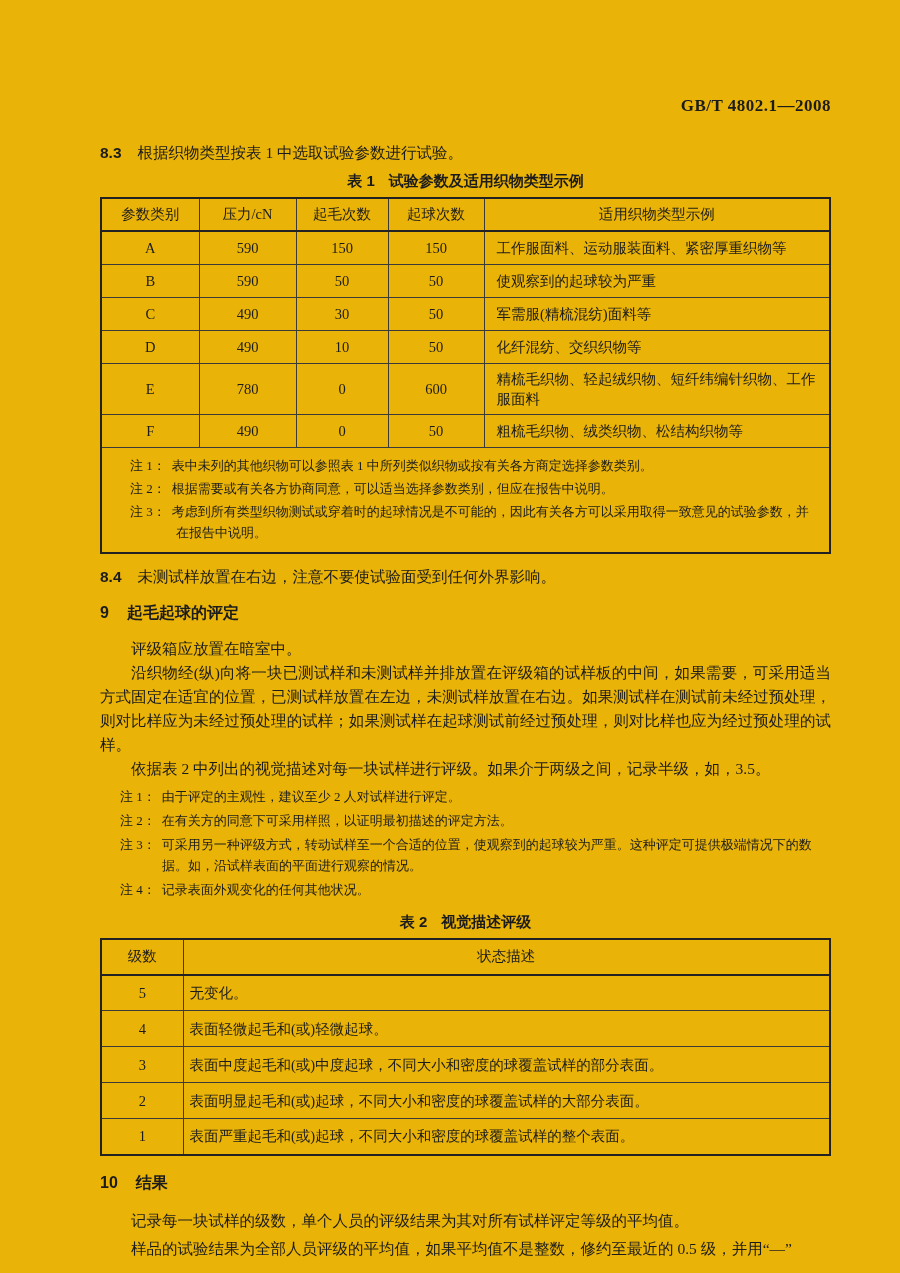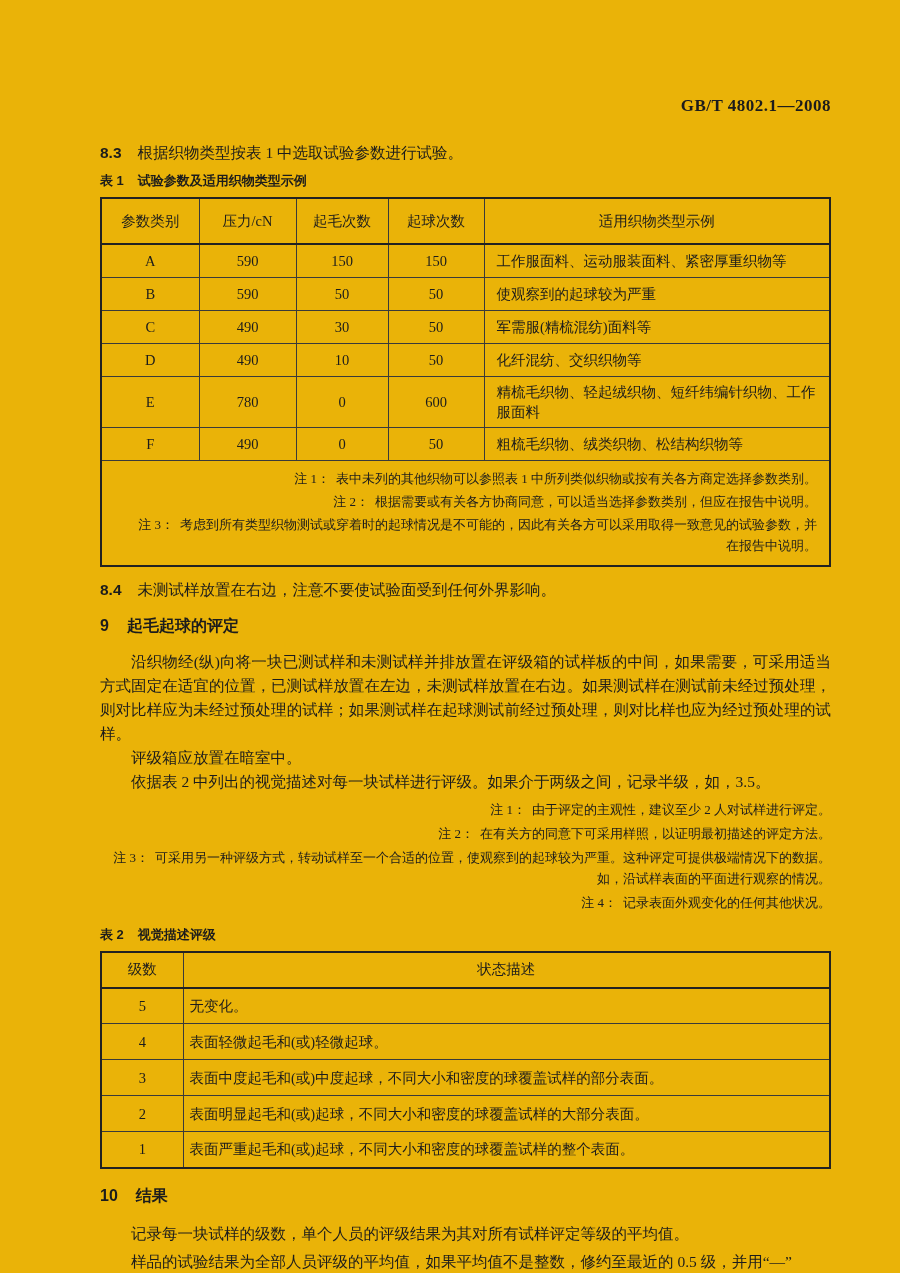--- a/index.html
+++ b/index.html
@@ -25,39 +25,40 @@
     font-size:15.5px;
     line-height:22px;
   }
   .clause-num {
     font-family:"Liberation Sans","DejaVu Sans",sans-serif;
     font-weight:bold;
     margin-right:16px;
   }
   .table-title {
     margin-top:7px;
+    text-align:center;
     font-family:"Liberation Sans","DejaVu Sans",sans-serif;
     font-weight:bold;
-    font-size:13px;
+    font-size:15px;
     line-height:20px;
   }
   .table-title .t-label { margin-right:14px; }
   table {
     width:100%;
     border-collapse:collapse;
     margin-top:6px;
     font-size:14.5px;
     color:#1c1c1c;
   }
   table, tr, td, th { border:1px solid #3a3a3a; }
   table { border:2px solid #222; }
   thead th {
     border-bottom:2px solid #222;
     font-weight:normal;
-    height:46px;
+    height:33px;
     text-align:center;
     padding:4px 6px;
   }
   td {
     height:33px;
     text-align:center;
     padding:5px 6px;
     line-height:20px;
   }
   td.fabric { text-align:left; padding-left:12px; padding-right:10px; }
@@ -68,42 +69,41 @@
   .notes-cell {
     text-align:left !important;
     padding:7px 12px 9px 28px !important;
     font-size:13px;
     line-height:21px;
   }
   .note {
     padding-left:46px;
     text-indent:-46px;
     margin-bottom:2px;
-    text-align:right;
   }
   .note:last-child { margin-bottom:0; }
   .note-label { margin-right:6px; }
   .section-heading {
     margin-top:14px;
     font-family:"Liberation Sans","DejaVu Sans",sans-serif;
     font-weight:bold;
     font-size:16px;
     line-height:22px;
   }
   .section-heading .clause-num { margin-right:18px; }
   .body-para {
     font-size:15.5px;
     line-height:24px;
     text-indent:2em;
     text-align:justify;
   }
   .para-group { margin-top:13px; }
   .free-notes {
     margin-top:5px;
-    margin-left:12px;
+    margin-left:20px;
     font-size:13px;
     line-height:21px;
   }
   .free-notes .note { padding-left:42px; text-indent:-42px; margin-bottom:3px; }
   .t2-c0 { width:82px; }
   #table2 td, #table2 thead th { height:36px; padding:3px 6px; }
   .page-number {
     margin-top:14px;
     text-align:right;
     padding-right:12px;
@@ -197,22 +197,22 @@
 
   <div class="clause-line" style="margin-top:12px;">
     <span class="clause-num">8.4</span><span>未测试样放置在右边，注意不要使试验面受到任何外界影响。</span>
   </div>
 
   <div class="section-heading">
     <span class="clause-num">9</span><span>起毛起球的评定</span>
   </div>
 
   <div class="para-group">
+    <p class="body-para">评级箱应放置在暗室中。</p>
     <p class="body-para">沿织物经(纵)向将一块已测试样和未测试样并排放置在评级箱的试样板的中间，如果需要，可采用适当方式固定在适宜的位置，已测试样放置在左边，未测试样放置在右边。如果测试样在测试前未经过预处理，则对比样应为未经过预处理的试样；如果测试样在起球测试前经过预处理，则对比样也应为经过预处理的试样。</p>
-    <p class="body-para">评级箱应放置在暗室中。</p>
     <p class="body-para">依据表 2 中列出的视觉描述对每一块试样进行评级。如果介于两级之间，记录半级，如，3.5。</p>
   </div>
 
   <div class="free-notes">
     <div class="note">
       <span class="note-label">注 1：</span><span>由于评定的主观性，建议至少 2 人对试样进行评定。</span>
     </div>
     <div class="note">
       <span class="note-label">注 2：</span><span>在有关方的同意下可采用样照，以证明最初描述的评定方法。</span>
     </div>

